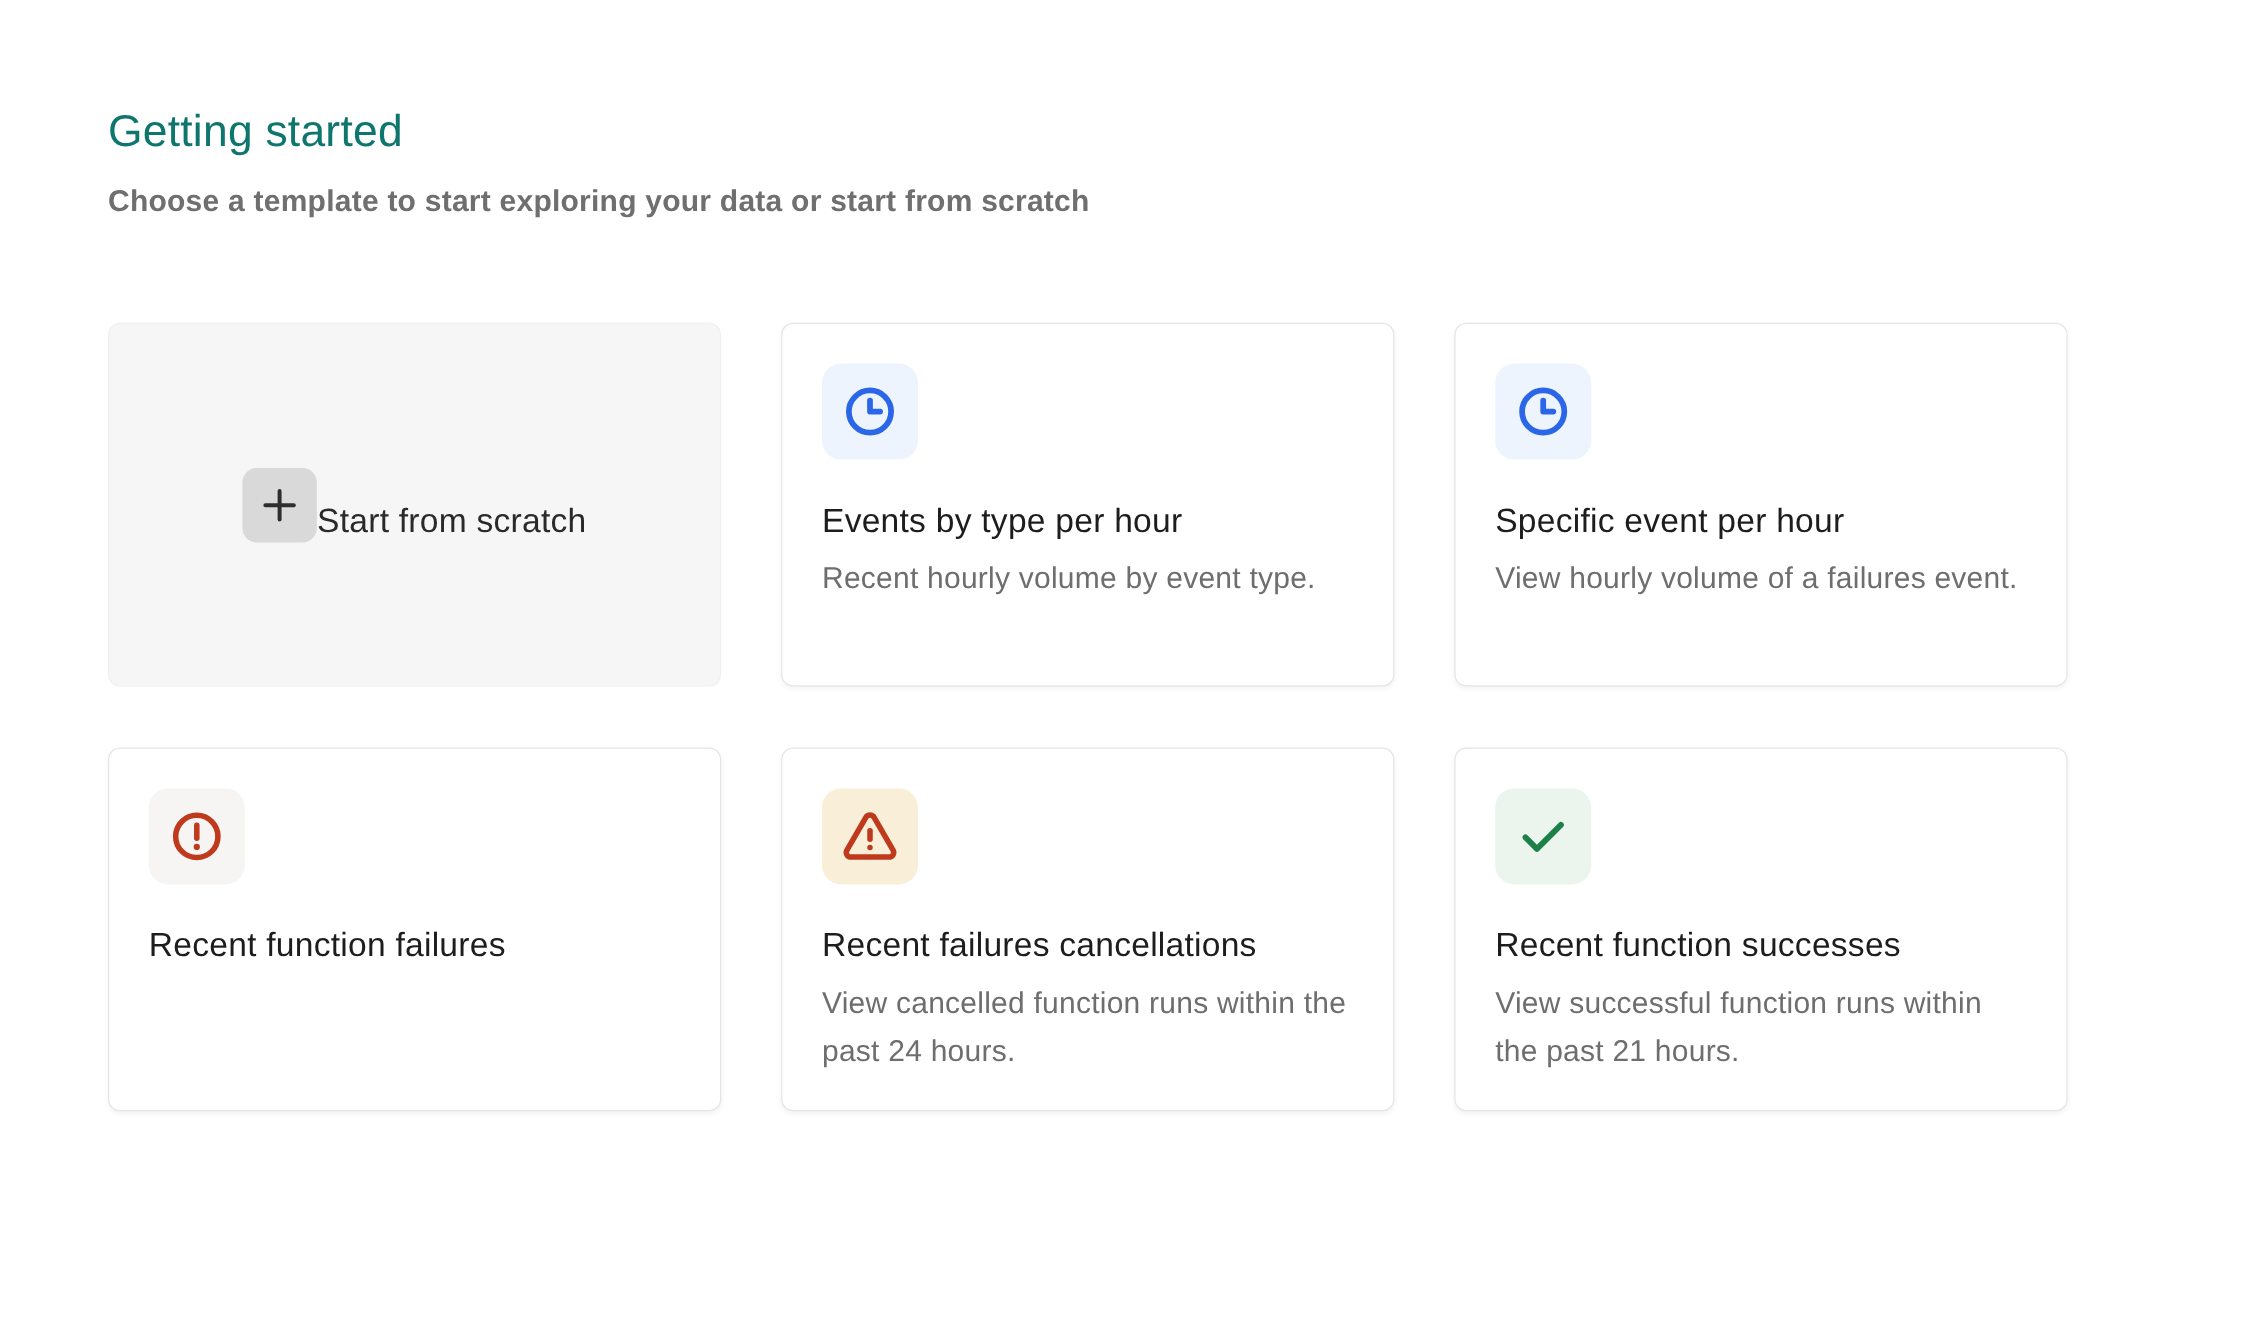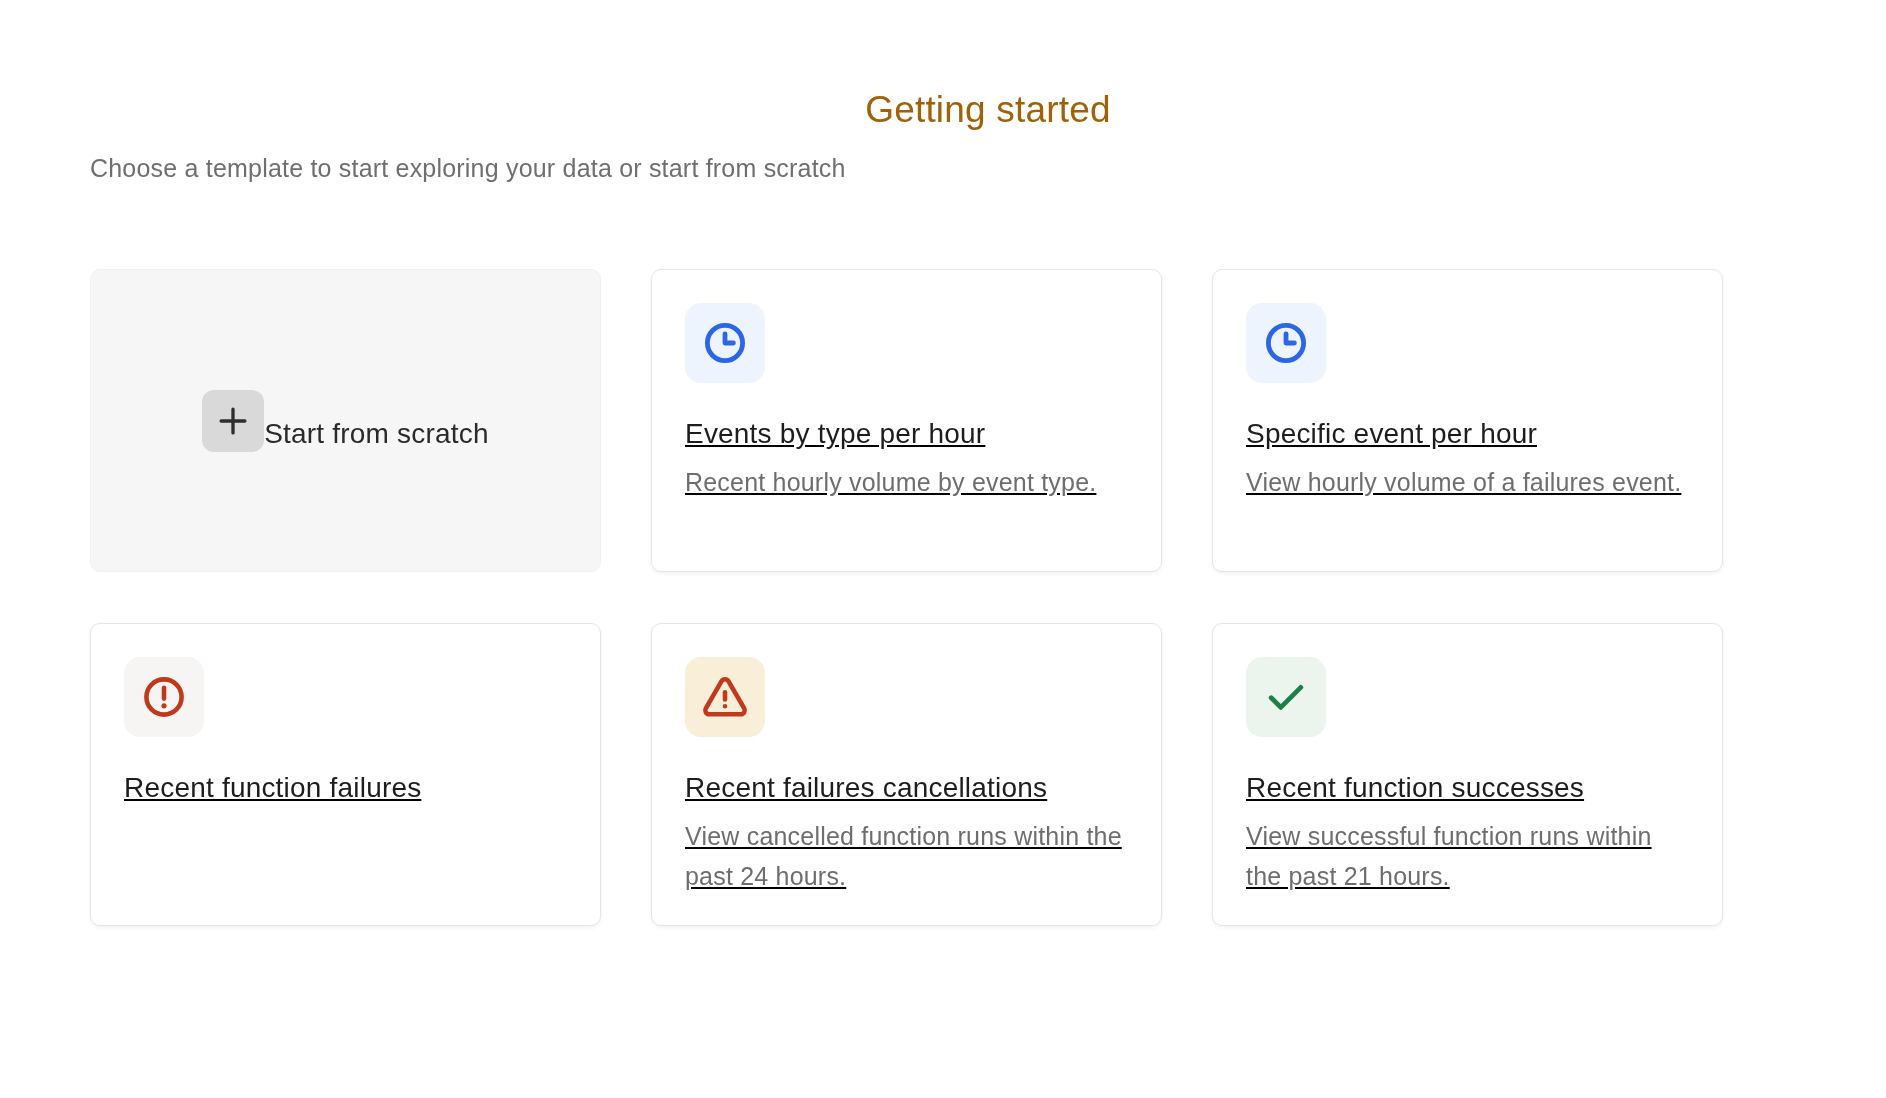--- a/index.html
+++ b/index.html
@@ -9,29 +9,28 @@
     background: #ffffff;
     font-family: "Liberation Sans", "DejaVu Sans", sans-serif;
     overflow: hidden;
   }
   .page {
     padding: 88px 0 0 90px;
   }
   .page-title {
     font-size: 37px;
     font-weight: 500;
-    color: #a16207;
+    color: #0f766e;
     letter-spacing: 0.2px;
     line-height: 1.2;
-    text-align: center;
   }
   .page-subtitle {
     margin-top: 22px;
     font-size: 25px;
-    font-weight: 400;
+    font-weight: 700;
     color: #6f6f6f;
     letter-spacing: 0.2px;
   }
   .card-grid {
     margin-top: 86px;
     display: grid;
     grid-template-columns: repeat(3, 511px);
     grid-auto-rows: 303px;
     gap: 51px 50px;
   }
@@ -61,21 +60,20 @@
     margin-top: 26px;
     font-size: 28px;
     color: #2a2a2a;
     letter-spacing: 0.2px;
   }
   .card-template {
     background: #ffffff;
     border: 1px solid #e5e5e5;
     box-shadow: 0 2px 4px rgba(0,0,0,0.05);
     padding: 33px;
-    text-decoration: underline;
   }
   .icon-tile {
     width: 80px;
     height: 80px;
     border-radius: 16px;
     display: flex;
     align-items: center;
     justify-content: center;
   }
   .card-title {

